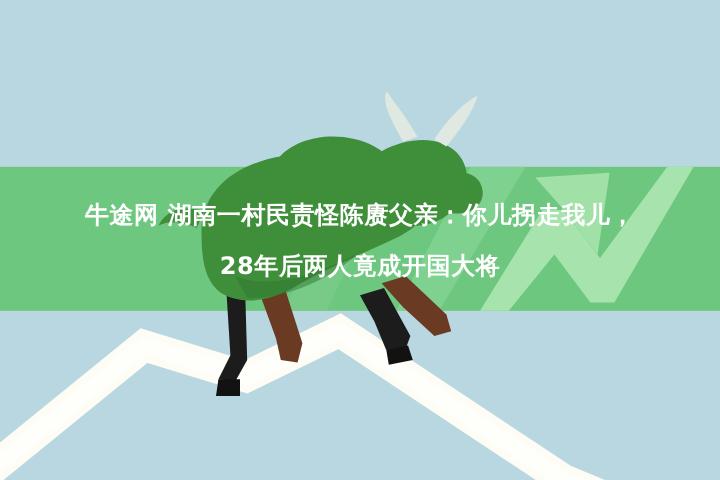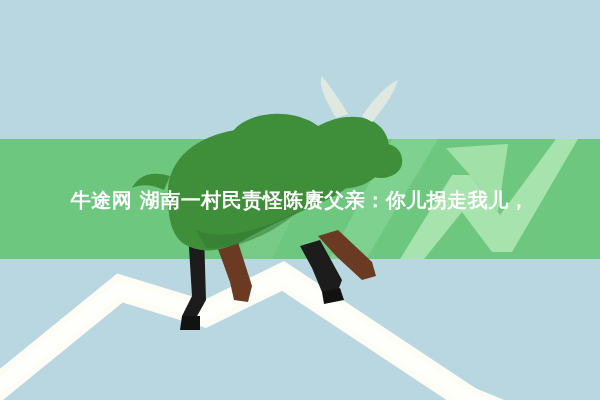--- a/index.html
+++ b/index.html
@@ -122,15 +122,16 @@
                C 140 184, 152 184, 164 190 Z" fill="#3f8f3a"></path>
 
       <path d="M 196 230 C 224 242, 262 230, 300 210
                C 276 232, 238 250, 206 248 Z" fill="#2f7530" opacity="0.5"></path>
     </g>
 
   </svg>
 
   <div id="headline">
     <div class="hl-line line1">牛途网 湖南一村民责怪陈赓父亲：你儿拐走我儿，</div>
+    <div class="hl-line line2">28年后两人竟成开国大将</div>
   </div>
 
 </div>
 
 </body></html>

